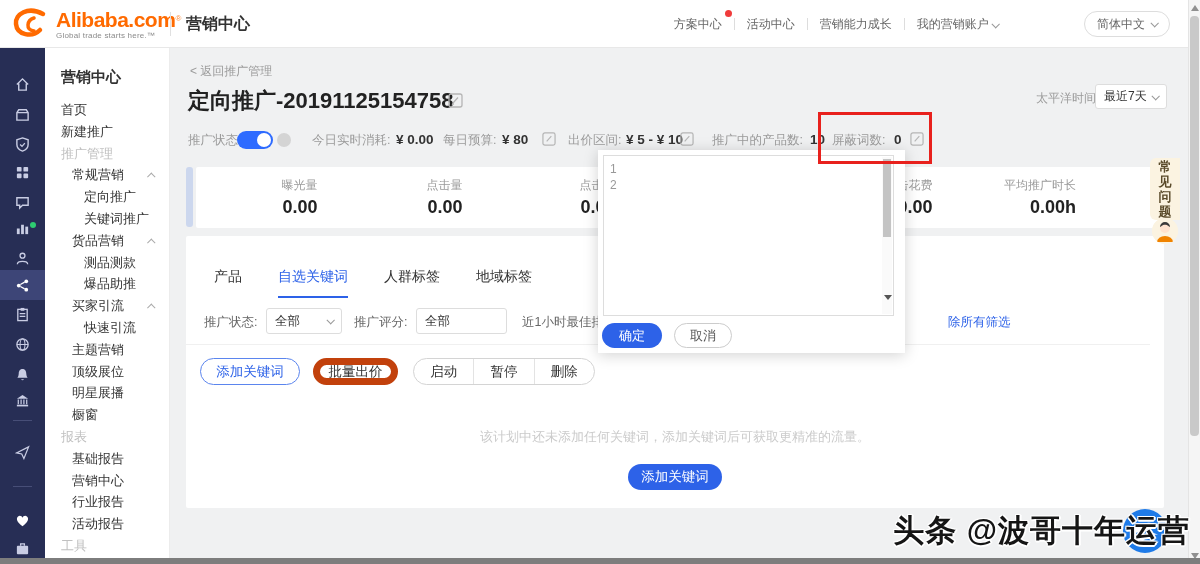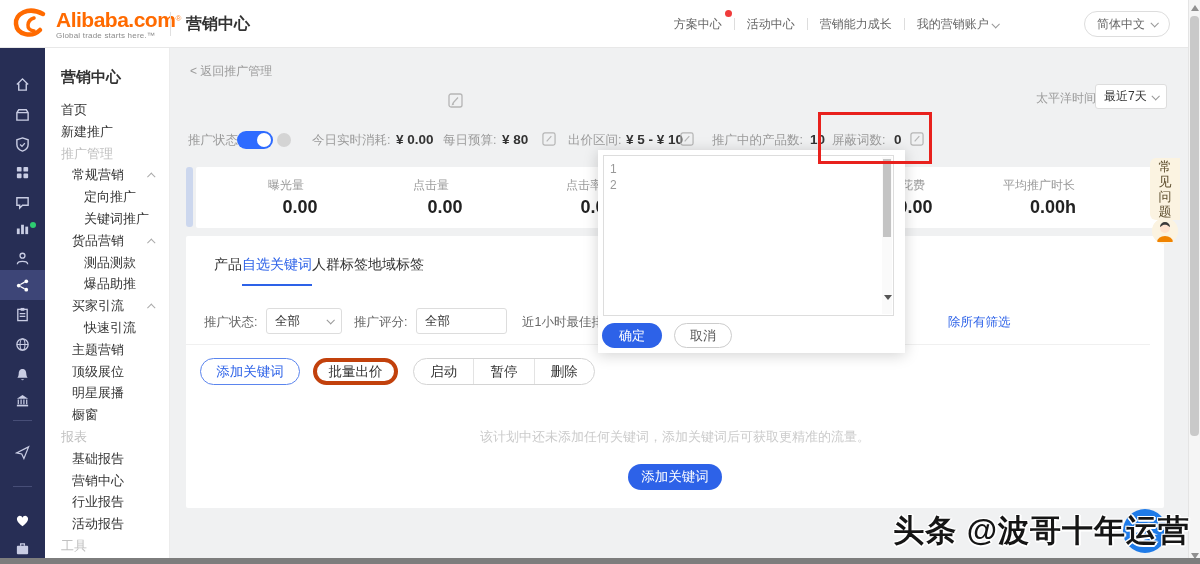--- a/index.html
+++ b/index.html
@@ -52,39 +52,39 @@
 
   .status-row { position:absolute; left:0; top:84px; width:1018px; height:20px; font-size:12.5px; color:#9b9b9b; }
   .sr { position:absolute; white-space:nowrap; }
   .sr b { color:#333; font-weight:bold; font-size:13.5px; }
   .toggle { position:absolute; left:67px; top:-1px; width:36px; height:18px; background:#2e6bff; border-radius:9px; cursor:pointer; }
   .toggle .knob { position:absolute; right:2px; top:2px; width:14px; height:14px; background:#fff; border-radius:50%; }
   .gray-circle { position:absolute; left:107px; top:1px; width:14px; height:14px; background:#d4d4d4; border-radius:50%; }
 
   .stats-scroll { position:absolute; left:16px; top:119px; width:7px; height:60px; background:#ccd7ee; border-radius:3px; }
   .stats-card { position:absolute; left:26px; top:119px; width:968px; height:61px; background:#fff; border-radius:2px; }
-  .stat { position:absolute; top:10px; text-align:center; transform:translateX(-50%); }
+  .stat { position:absolute; top:10px; text-align:right; transform:translateX(-50%); }
   .stat .s-label { font-size:12px; color:#9b9b9b; }
   .stat .s-value { font-size:18px; font-weight:bold; color:#222; margin-top:3px;margin-left:28px; }
 
   .content-card { position:absolute; left:16px; top:188px; width:978px; height:272px; background:#fff; border-radius:2px; }
-  .tabs { position:absolute; left:28px; top:20px; display:flex; font-size:14px; color:#333; }
+  .tabs { position:absolute; left:28px; top:32px; display:flex; gap:36px; font-size:14px; color:#333; }
   .tab { padding-bottom:10px; cursor:pointer; white-space:nowrap; }
   .tab.active { color:#2d62e8; border-bottom:2px solid #2d62e8; }
 
   .filters { position:absolute; left:18px; top:72px; height:26px; font-size:12.5px; color:#666; }
   .f-label { position:absolute; top:6px; white-space:nowrap; }
   .f-box { position:absolute; top:0; height:26px; background:#fff; border:1px solid #ddd; border-radius:3px; font-size:12.5px; color:#333; display:flex; align-items:center; justify-content:space-between; padding:0 8px; cursor:pointer; }
   .clear-link { position:absolute; left:720px; top:6px; color:#2d62e8; font-size:12.5px; cursor:pointer; white-space:nowrap;padding-left:24px; }
   .filter-sep { position:absolute; left:0; top:108px; width:964px; height:1px; background:#f0f0f0; }
 
   .toolbar { position:absolute; left:14px; top:122px; height:27px; }
   .pill { position:absolute; top:0; height:27px; border-radius:14px; background:#fff; display:flex; align-items:center; justify-content:center; font-size:13.5px; cursor:pointer; }
   .pill.primary-o { border:1px solid #5b85ee; color:#2d62e8; }
-  .pill.plain { border:4px solid #c2410c; color:#333; }
+  .pill.plain { border:7px solid #c2410c; color:#333; }
   .btn-group { position:absolute; left:213px; top:0; width:182px; height:27px; border:1px solid #d4d4d4; border-radius:14px; display:flex; background:#fff; }
   .btn-group .g-btn { flex:1; display:flex; align-items:center; justify-content:center; font-size:13.5px; color:#333; cursor:pointer; }
   .btn-group .g-btn + .g-btn { border-left:1px solid #e3e3e3; }
 
   .empty-text { position:absolute; left:0; top:192px; width:978px; text-align:center; font-size:13px; color:#cbcbcb; }
   .empty-btn { position:absolute; left:50%; top:228px; transform:translateX(-50%); width:94px; height:26px; background:#2d62e8; color:#fff; border:none; border-radius:14px; font-size:13.5px; cursor:pointer; font-family:inherit; }
 
   
   .popup { position:absolute; left:598px; top:150px; width:307px; height:203px; background:#fff; box-shadow:0 2px 14px rgba(0,0,0,.18); z-index:30; }
   .popup-ta { position:absolute; left:5px; top:5px; width:291px; height:161px; border:1px solid #ddd; background:#fff; }
@@ -94,21 +94,21 @@
   .ta-thumb { position:absolute; left:1px; top:2px; width:8px; height:78px; background:#c4c4c4; }
   .ta-down { position:absolute; left:2px; bottom:14px; width:0; height:0; border-left:4px solid transparent; border-right:4px solid transparent; border-top:5px solid #555; }
   .popup-btns { position:absolute; left:4px; top:173px; display:flex; gap:12px;font-family:Liberation Serif, serif; }
   .btn-confirm { width:60px; height:25px; background:#2d62e8; color:#fff; border:none; border-radius:13px; font-size:13px; cursor:pointer; font-family:inherit; }
   .btn-cancel { width:58px; height:25px; background:#fff; color:#555; border:1px solid #ccc; border-radius:13px; font-size:13px; cursor:pointer; font-family:inherit; }
 
   
   .red-rect { position:absolute; left:818px; top:112px; width:114px; height:52px; border:3px solid #e8211d; z-index:50; }
 
   .faq-widget { position:absolute; left:1150px; top:158px; width:30px; height:62px; background:#fbf3e1; border-radius:6px 0 0 6px; z-index:20; display:flex; align-items:center; justify-content:center; }
-  .faq-text { width:15px; font-size:13px; line-height:15px; color:#5a4a2a; word-break:break-all; text-align:center; font-weight:normal; }
+  .faq-text { width:15px; font-size:13px; line-height:15px; color:#5a4a2a; word-break:break-all; text-align:center; font-weight:bold; }
   .faq-avatar { position:absolute; left:1152px; top:218px; width:26px; height:26px; border-radius:50%; background:#fbf3e1; z-index:20; overflow:hidden; }
 
   .page-scrollbar { position:absolute; right:0; top:0; width:12px; height:564px; background:#f5f5f5; border-left:1px solid #e4e4e4; z-index:40; }
   .sb-arrow-up { position:absolute; left:2px; top:5px; width:0; height:0; border-left:4px solid transparent; border-right:4px solid transparent; border-bottom:6px solid #909090; }
   .sb-arrow-down { position:absolute; left:2px; bottom:5px; width:0; height:0; border-left:4px solid transparent; border-right:4px solid transparent; border-top:6px solid #909090; }
   .sb-thumb { position:absolute; left:1px; top:16px; width:9px; height:420px; background:#c9c9c9; border-radius:4px; }
 
   .bottom-bar { position:absolute; left:0; bottom:0; width:1200px; height:6px; background:#7d7d7d; z-index:55; }
 
   .watermark { position:absolute; left:0; top:510px; width:1190px; text-align:right; z-index:60; font-size:31px; font-weight:bold; color:#151515; letter-spacing:1px;
@@ -276,20 +276,21 @@
       <div class="m-item lv1">营销中心</div>
       <div class="m-item lv1">行业报告</div>
       <div class="m-item lv1">活动报告</div>
       <div class="m-item section">工具</div>
       <div class="m-item lv1">方案中心</div>
     </div>
   </div>
 
   <div class="main">
     <div class="breadcrumb">&lt; 返回推广管理</div>
+    <div class="page-title">定向推广-20191125154758</div>
     <span class="edit-box title-edit"><svg width="15" height="15" viewBox="0 0 15 15">
           <rect x="1" y="1" width="13" height="13" rx="2" stroke="#b5b5b5" stroke-width="1.3" fill="none"></rect>
           <path d="M5 10 L10 4.5 M5 10 l-0.5 1.5 L6 11" stroke="#b5b5b5" stroke-width="1.2" fill="none"></path>
         </svg></span>
     <div class="tz-label">太平洋时间:</div>
     <div class="tz-select">
         <span>最近7天</span>
         <span class="chev"></span>
       </div>
 

